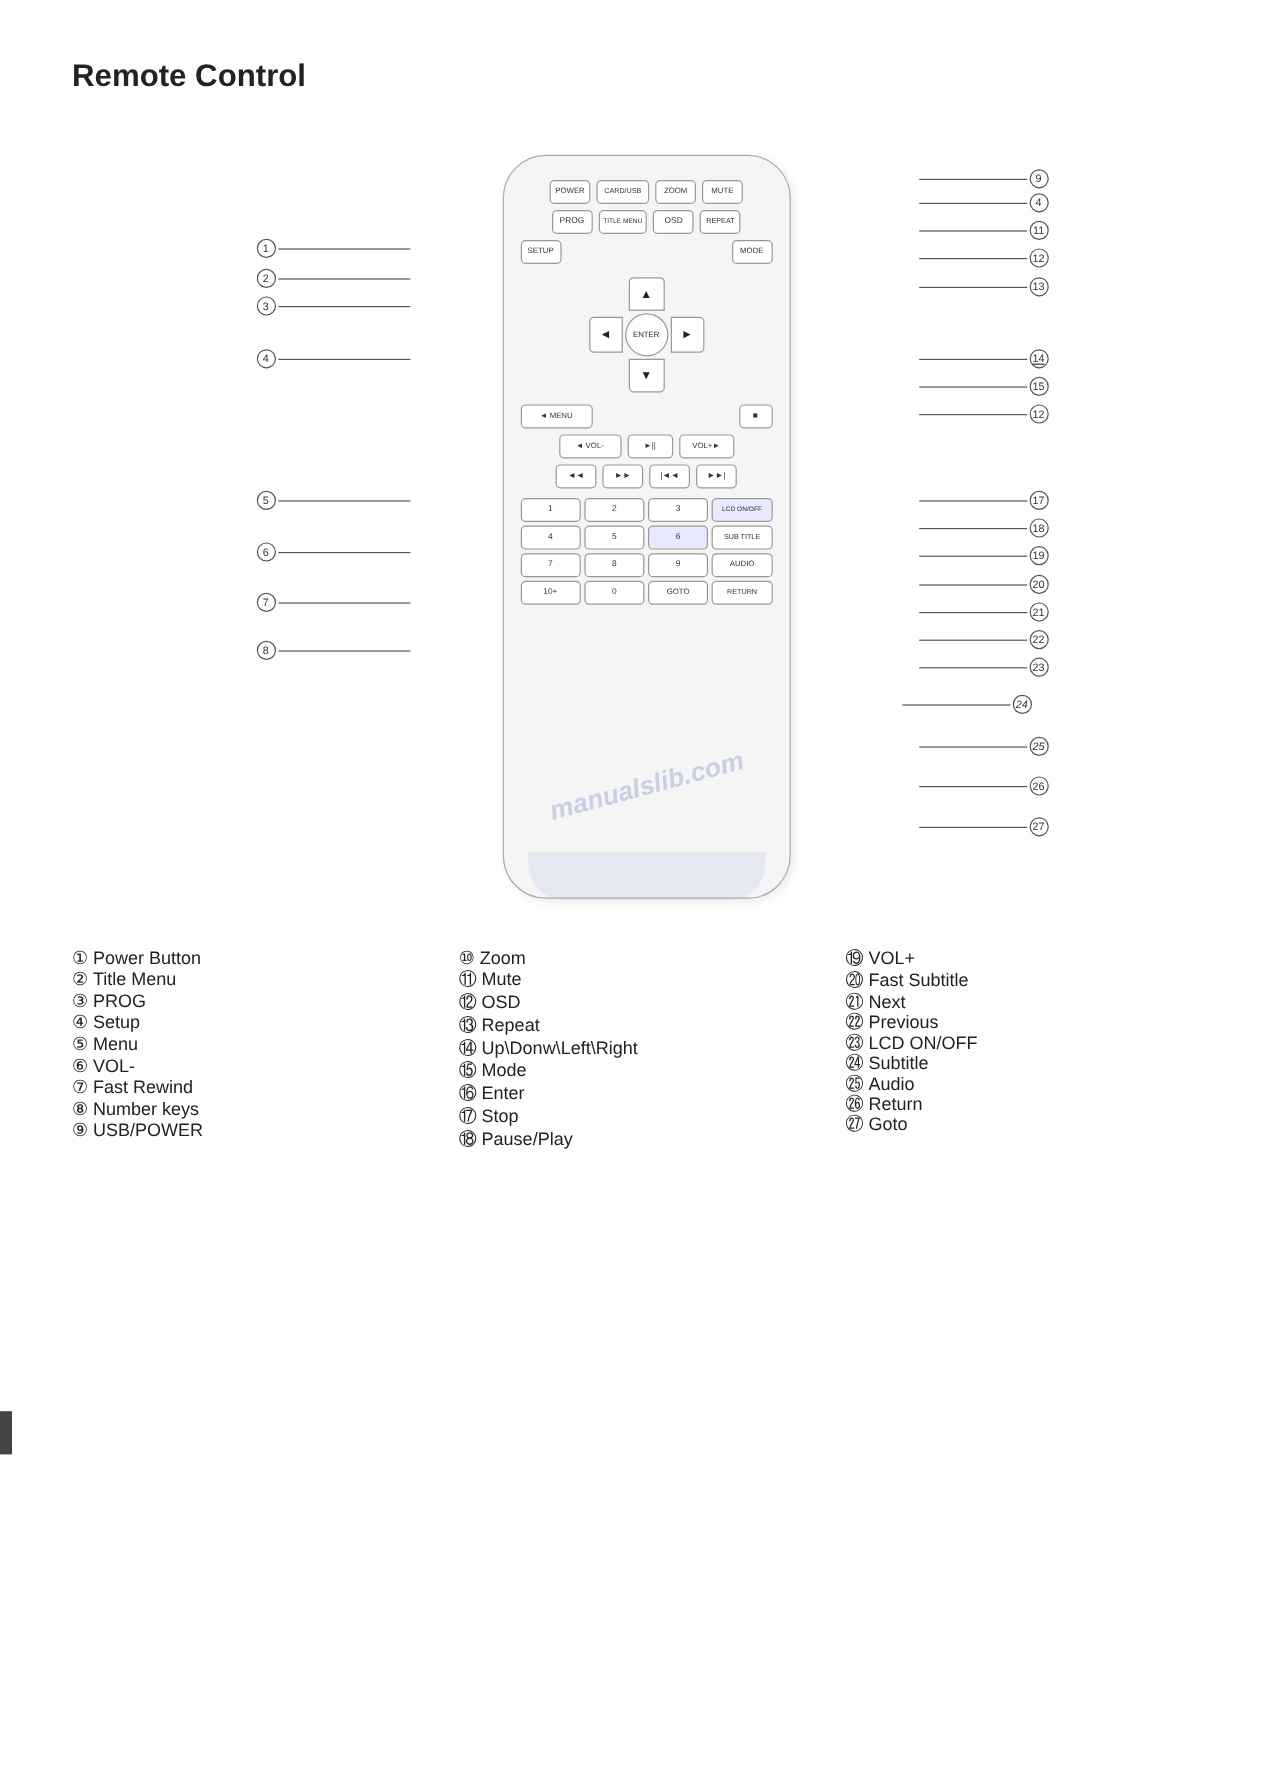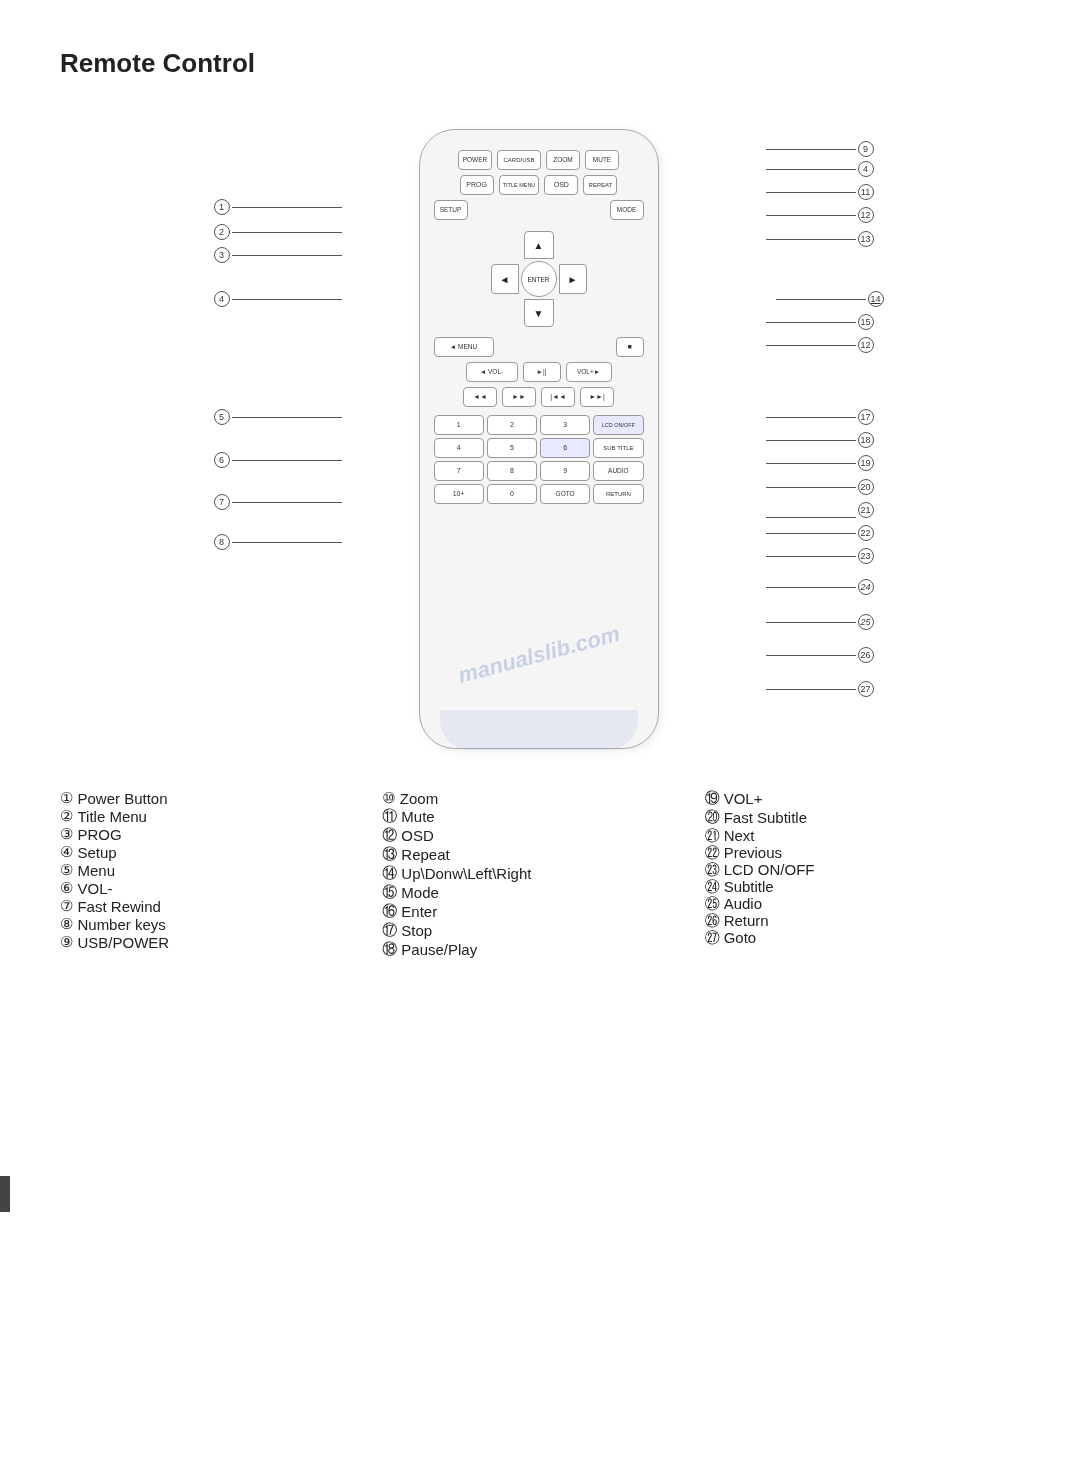--- a/index.html
+++ b/index.html
@@ -325,21 +325,21 @@
   <div class="callout" style="right:10px; top:108px; flex-direction:row-reverse;">
     <span class="c-circle">12</span>
     <span class="callout-line" style="width:90px;"></span>
   </div>
 
   <div class="callout" style="right:10px; top:132px; flex-direction:row-reverse;">
     <span class="c-circle">13</span>
     <span class="callout-line" style="width:90px;"></span>
   </div>
 
-  <div class="callout" style="right:0; top:192px; flex-direction:row-reverse;text-decoration:underline;">
+  <div class="callout" style="right:10px; top:192px; flex-direction:row-reverse;text-decoration:underline;">
     <span class="c-circle">14</span>
     <span class="callout-line" style="width:90px;"></span>
   </div>
 
   <div class="callout" style="right:10px; top:215px; flex-direction:row-reverse;">
     <span class="c-circle">15</span>
     <span class="callout-line" style="width:90px;"></span>
   </div>
 
   <div class="callout" style="right:10px; top:238px; flex-direction:row-reverse;">
@@ -360,36 +360,36 @@
   <div class="callout" style="right:10px; top:356px; flex-direction:row-reverse;">
     <span class="c-circle">19</span>
     <span class="callout-line" style="width:90px;"></span>
   </div>
 
   <div class="callout" style="right:10px; top:380px; flex-direction:row-reverse;">
     <span class="c-circle">20</span>
     <span class="callout-line" style="width:90px;"></span>
   </div>
 
-  <div class="callout" style="right:10px; top:403px; flex-direction:row-reverse;align-items:flex-end;">
+  <div class="callout" style="right:10px; top:403px; flex-direction:row-reverse;">
     <span class="c-circle">21</span>
     <span class="callout-line" style="width:90px;"></span>
   </div>
 
   <div class="callout" style="right:10px; top:426px; flex-direction:row-reverse;">
     <span class="c-circle">22</span>
     <span class="callout-line" style="width:90px;"></span>
   </div>
 
   <div class="callout" style="right:10px; top:449px; flex-direction:row-reverse;">
     <span class="c-circle">23</span>
     <span class="callout-line" style="width:90px;"></span>
   </div>
 
-  <div class="callout" style="right:10px; top:480px; flex-direction:row-reverse;font-style:italic;">
+  <div class="callout" style="right:24px; top:480px; flex-direction:row-reverse;font-style:italic;">
     <span class="c-circle">24</span>
     <span class="callout-line" style="width:90px;"></span>
   </div>
 
   <div class="callout" style="right:10px; top:515px; flex-direction:row-reverse;font-style:italic;">
     <span class="c-circle">25</span>
     <span class="callout-line" style="width:90px;"></span>
   </div>
 
   <div class="callout" style="right:10px; top:548px; flex-direction:row-reverse;">

